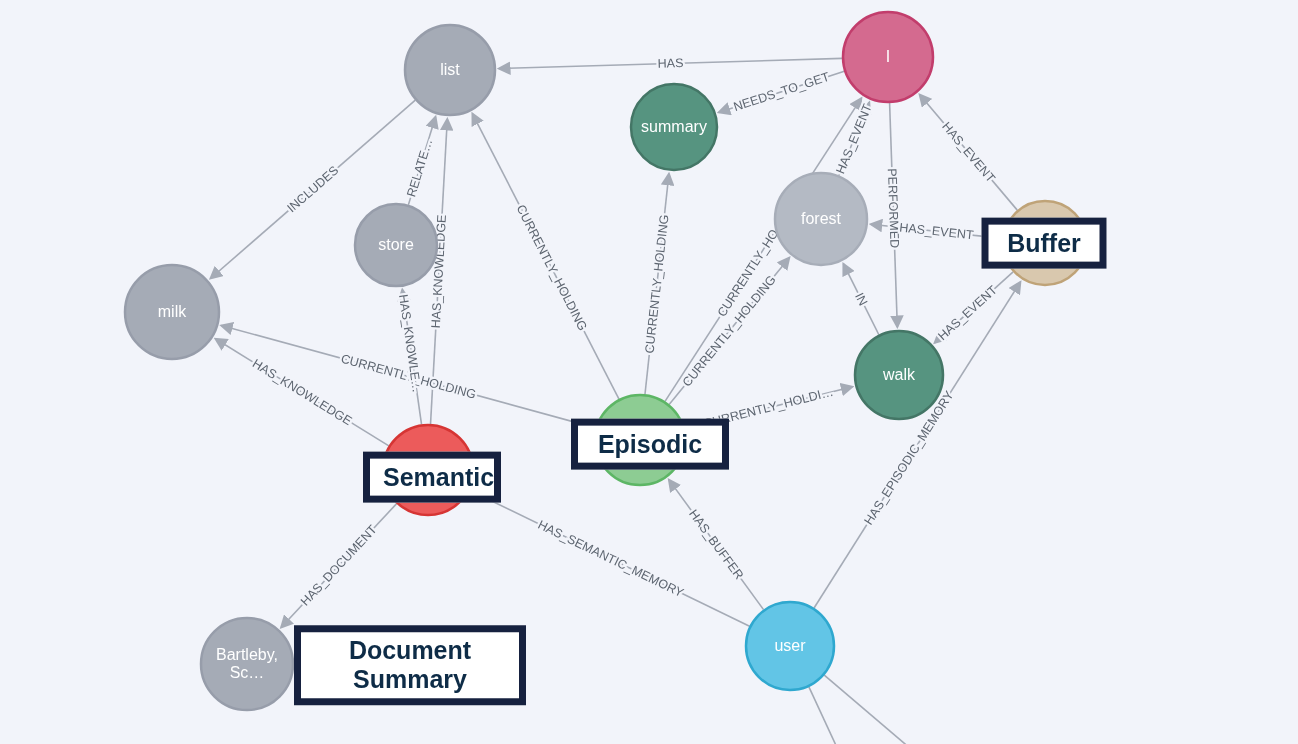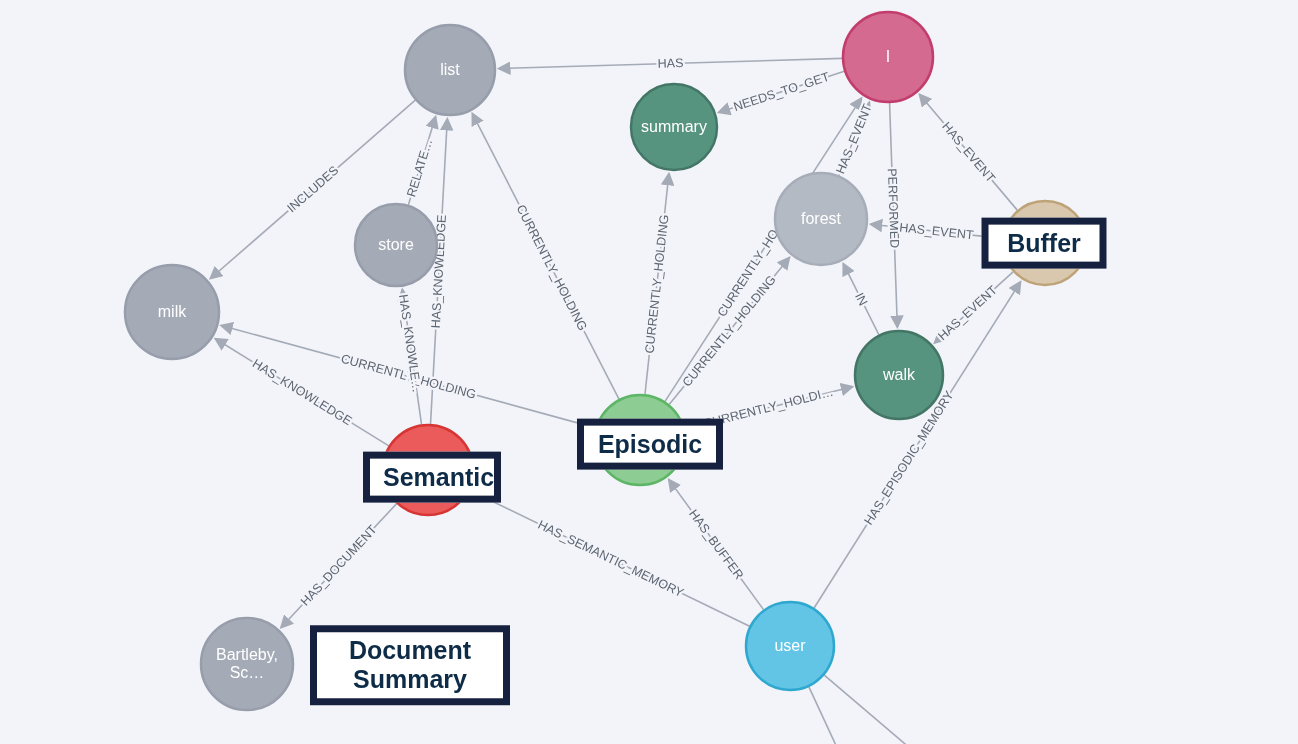--- a/index.html
+++ b/index.html
@@ -148,17 +148,17 @@
           <text text-anchor="middle" class="nlabel" fill="#ffffff"><tspan x="247" y="660">Bartleby,</tspan><tspan x="247" y="678">Sc…</tspan></text>
         </g>
         <g>
           <circle cx="790" cy="646" r="44" fill="#62c5e6" stroke="#2fa8cf" stroke-width="2.5"></circle>
           <text text-anchor="middle" class="nlabel" fill="#ffffff"><tspan x="790" y="651">user</tspan></text>
         </g>
       </g>
     </svg>
   <div id="annotations">
       <div class="callout" style="left: 1044px; top: 243px; width: 125px;">Buffer</div>
-      <div class="callout" style="left: 650px; top: 444px; width: 146px;">Episodic</div>
+      <div class="callout" style="left: 650px; top: 444px; width: 158px;">Episodic</div>
       <div class="callout" style="left: 432px; top: 477px; width: 138px;">Semantic</div>
-      <div class="callout" style="left: 410px; top: 665px; width: 200px;">Document Summary</div>
+      <div class="callout" style="left: 410px; top: 665px; width: 232px;">Document Summary</div>
     </div>
 </div>
 
 </body></html>

